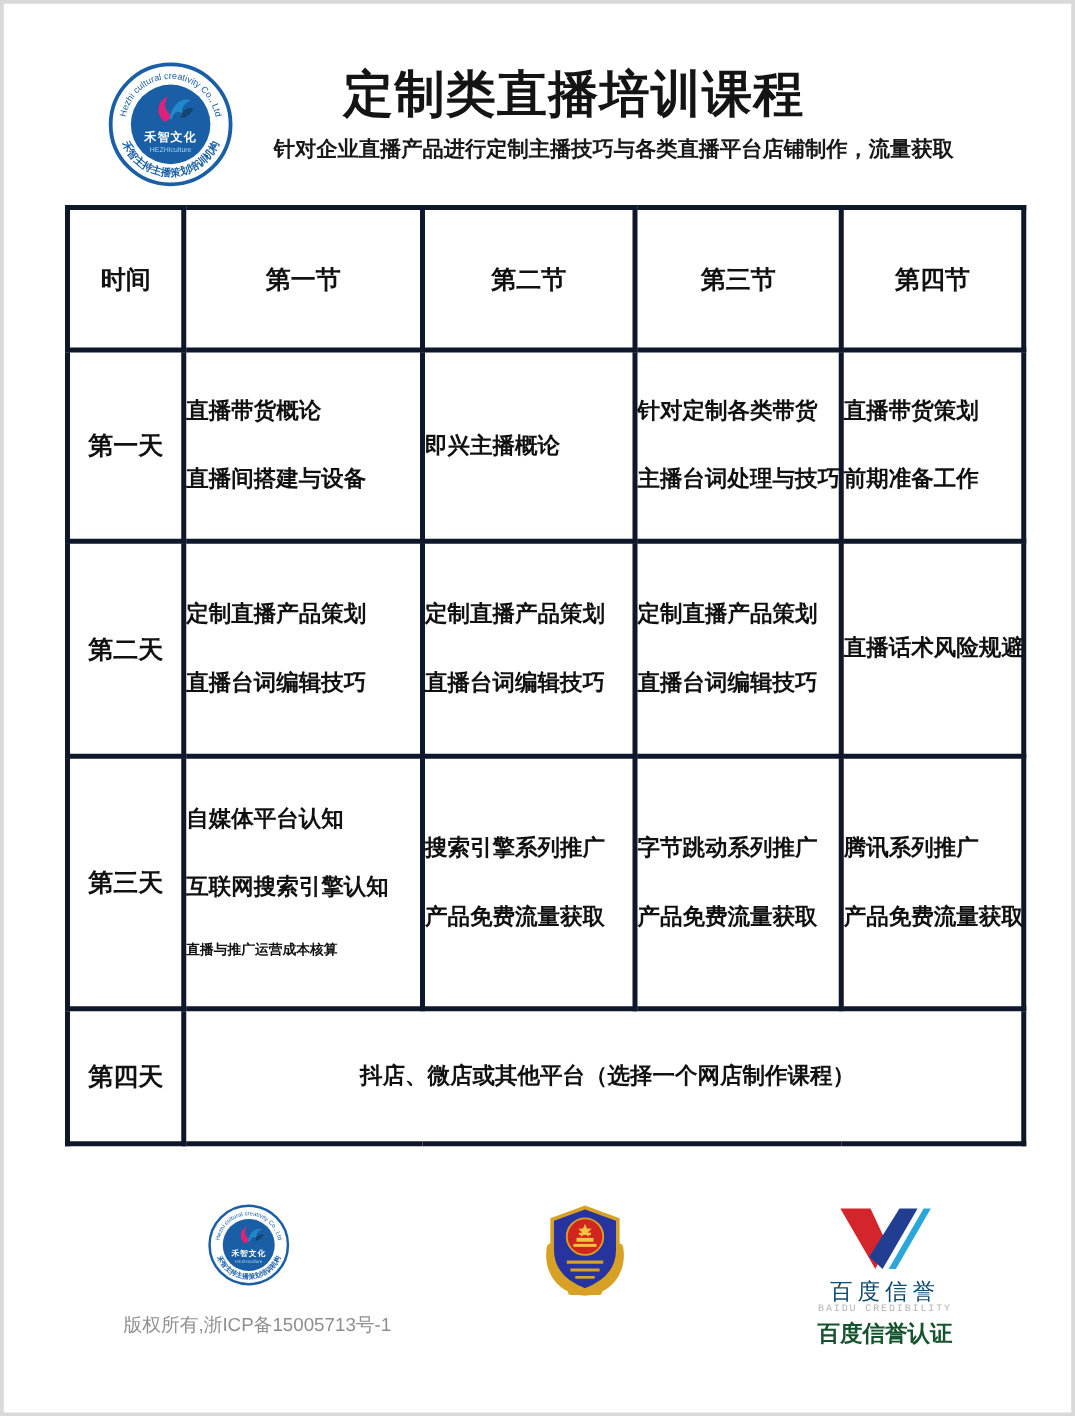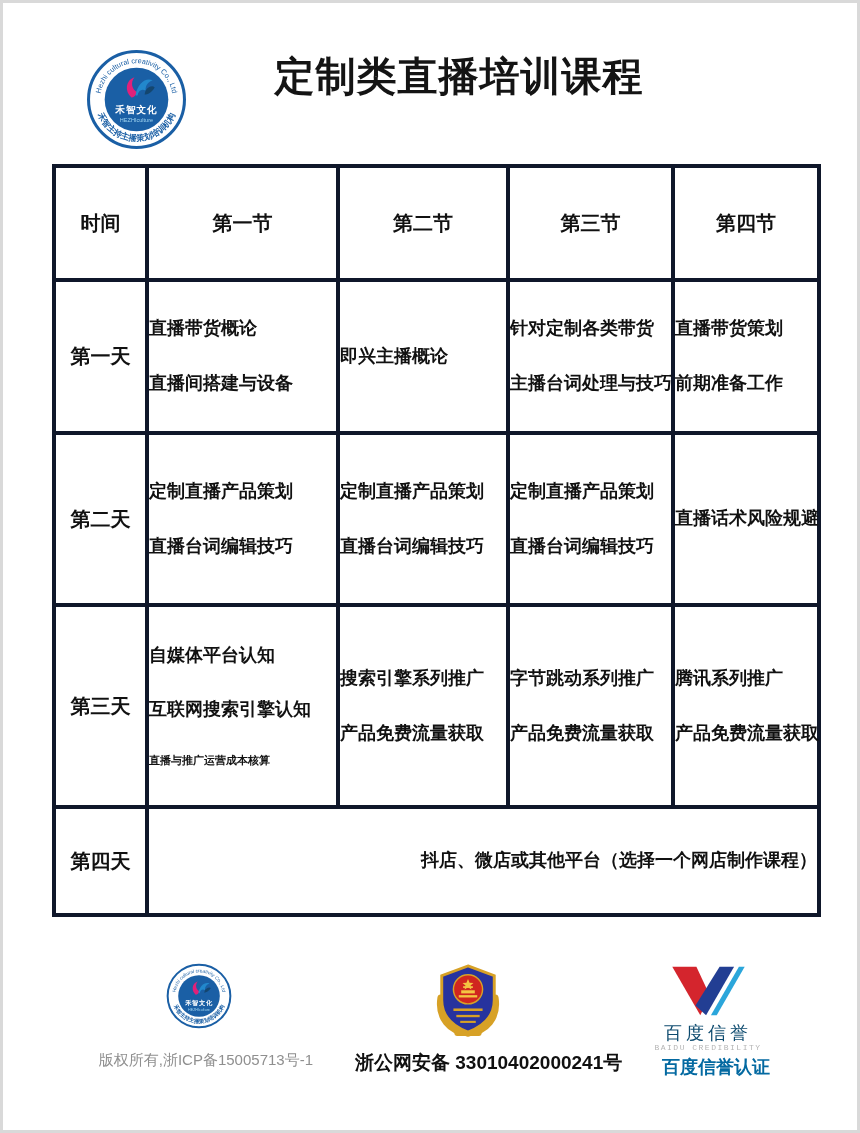--- a/index.html
+++ b/index.html
@@ -17,37 +17,37 @@
   table.sched { position:absolute; left:49px; top:161px; width:765px; border-collapse:collapse; table-layout:fixed; }
   table.sched th, table.sched td {
     border:4px solid #0f172a; padding:0; text-align:center; vertical-align:middle;
     font-weight:bold; color:#111; overflow:visible;
   }
   table.sched th { font-size:20px; }
   td.day { font-size:20px; }
   .lines { display:flex; flex-direction:column; gap:33px; align-items:flex-start; justify-content:center; }
   .ln { font-size:18px; white-space:nowrap; line-height:1.2; }
   td.merged { text-align:left; }
-  td.merged .ln { padding-left:6px;text-align:right; }
+  td.merged .ln { padding-left:6px; }
   tr.r0 { height:114px; } tr.r1 { height:153px; } tr.r2 { height:172px; }
   tr.r3 { height:202px; } tr.r4 { height:108px; }
   
   .hezhi-logo-sm { position:absolute; left:163px; top:960px; width:66px; height:66px; }
   .copyright { position:absolute; left:95px; top:1048px; width:215px; text-align:right;
                font-size:15px; color:#8f8f8f; white-space:nowrap; }
   .police-badge { position:absolute; left:430px; top:957px; width:70px; height:80px; }
   .police-text { position:absolute; left:352px; top:1047px; width:230px; text-align:center;
                  font-size:19px; font-weight:bold; color:#101010; white-space:nowrap; }
   .baidu-v { position:absolute; left:666px; top:960px; width:78px; height:56px; }
   .baidu-cn { position:absolute; left:645px; top:1018px; width:120px; text-align:center;
               font-size:18px; color:#0c4a6e; letter-spacing:4px; white-space:nowrap; }
   .baidu-en { position:absolute; left:645px; top:1040px; width:120px; text-align:center;
               font-size:8px; color:#b5b5b5; letter-spacing:1.5px; white-space:nowrap;font-family:Liberation Mono, monospace; }
-  .baidu-cert { position:absolute; left:643px; top:1052px; width:124px; text-align:right;
-              font-size:18px; font-weight:bold; color:#0369a1; white-space:nowrap; }
+  .baidu-cert { position:absolute; left:643px; top:1052px; width:124px; text-align:center;
+              font-size:18px; font-weight:bold; color:#14532d; white-space:nowrap; }
 </style>
 </head>
 <body>
 
 <div class="page">
 
   <svg class="hezhi-logo-lg" viewBox="0 0 100 100">
     <circle cx="50" cy="50" r="47.5" fill="#ffffff" stroke="#1a5fa5" stroke-width="3"></circle>
     <circle cx="50" cy="50" r="31.5" fill="#1a5fa5"></circle>
     <defs>
@@ -64,20 +64,21 @@
       <path d="M45,48 C38,42 39,31 48,28 C44,33 45,40 51,43 C49,46 47,48 45,48 Z" fill="#e0217a"></path>
       <path d="M49,46 C51,34 59,28 66,31 C61,33 59,36 59,41 C55,39 52,41 51,46 Z" fill="#2288cc"></path>
       <path d="M59,41 C62,37 66,36 68,38 C65,43 61,45 58,45 Z" fill="#14466f"></path>
     </g>
     <text x="50" y="63" text-anchor="middle" font-size="9.5" font-weight="bold" fill="#ffffff" letter-spacing="1">禾智文化</text>
     <text x="50" y="72" text-anchor="middle" font-size="5.5" fill="#9fd4f0">HEZHIculture</text>
   </svg>
 
   <div class="header-text">
     <div class="main-title">定制类直播培训课程</div>
+    <div class="subtitle">针对企业直播产品进行定制主播技巧与各类直播平台店铺制作，流量获取</div>
   </div>
 
   <table class="sched">
     <colgroup>
       <col style="width:93px">
         <col style="width:191px">
         <col style="width:170px">
       <col style="width:165px">
         <col style="width:146px">
     </colgroup>
@@ -212,21 +213,20 @@
     <path d="M36,5 L63,15 L63,40 C63,57 52,67 36,73 C20,67 9,57 9,40 L9,15 Z" fill="#27339e" stroke="#d7a126" stroke-width="3"></path>
     <circle cx="36" cy="29" r="15" fill="#d0261f" stroke="#d7a126" stroke-width="1.5"></circle>
     <polygon points="36,18.5 37.6,22.3 41.6,22.6 38.6,25.2 39.5,29.1 36,27 32.5,29.1 33.4,25.2 30.4,22.6 34.4,22.3" fill="#f4c542"></polygon>
     <rect x="29" y="30" width="14" height="3.2" fill="#f4c542"></rect>
     <rect x="26.5" y="35" width="19" height="2.4" fill="#f4c542"></rect>
     <rect x="31" y="25.8" width="10" height="1.8" fill="#f4c542"></rect>
     <path d="M21,50 h30" stroke="#d7a126" stroke-width="2.6"></path>
     <path d="M24,56.5 h24" stroke="#d7a126" stroke-width="2.4"></path>
     <path d="M28,62.5 h16" stroke="#d7a126" stroke-width="2.2"></path>
   </svg>
-  <div class="police-text">浙公网安备 33010402000241号</div>
 
   <svg class="baidu-v" viewBox="0 0 80 58">
     <polygon points="3,4 28,4 42,34 32,54" fill="#d4252d"></polygon>
     <polygon points="52,4 67,4 38,54 27,44" fill="#223e93"></polygon>
     <polygon points="72,4 78,4 49,54 43,54" fill="#2ba6db"></polygon>
   </svg>
   <div class="baidu-cn">百度信誉</div>
   <div class="baidu-en">BAIDU CREDIBILITY</div>
   <div class="baidu-cert">百度信誉认证</div>
 

